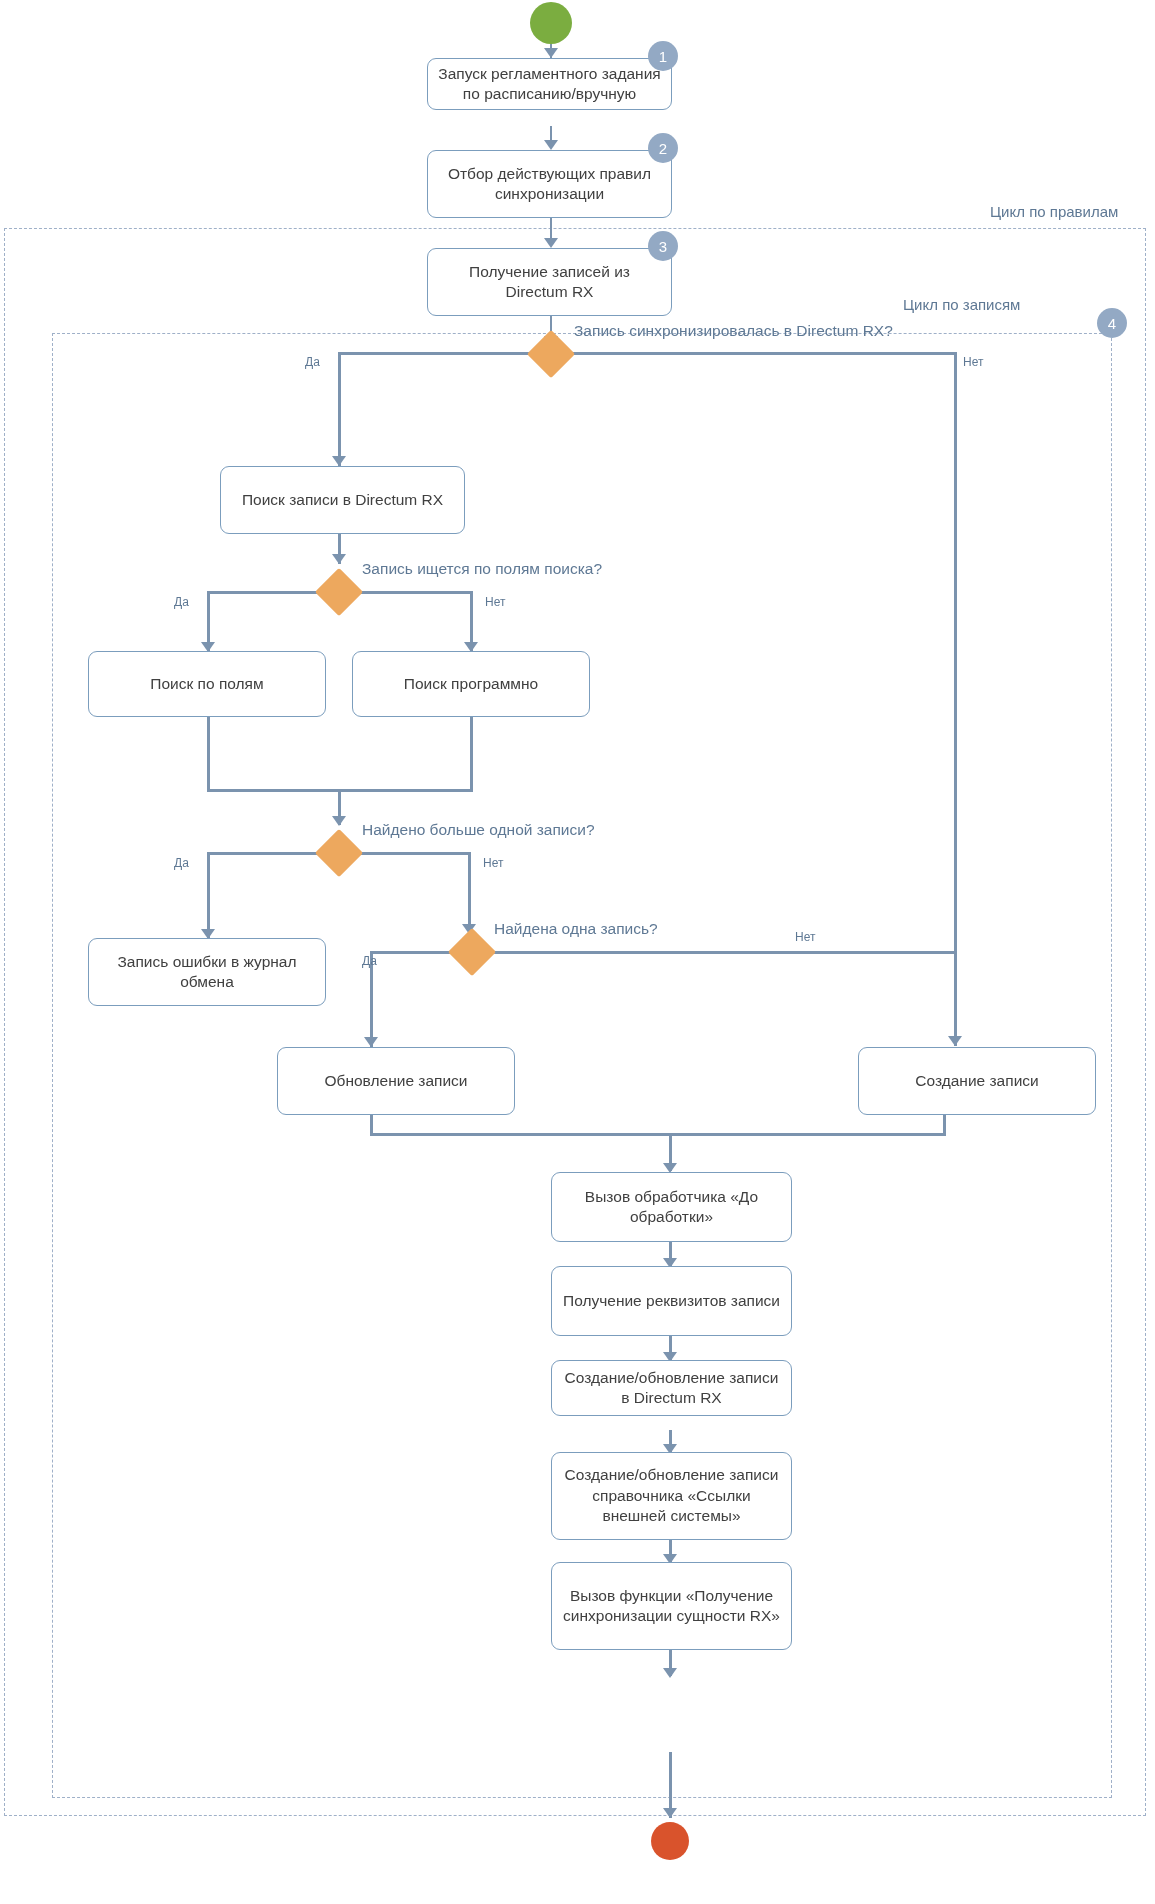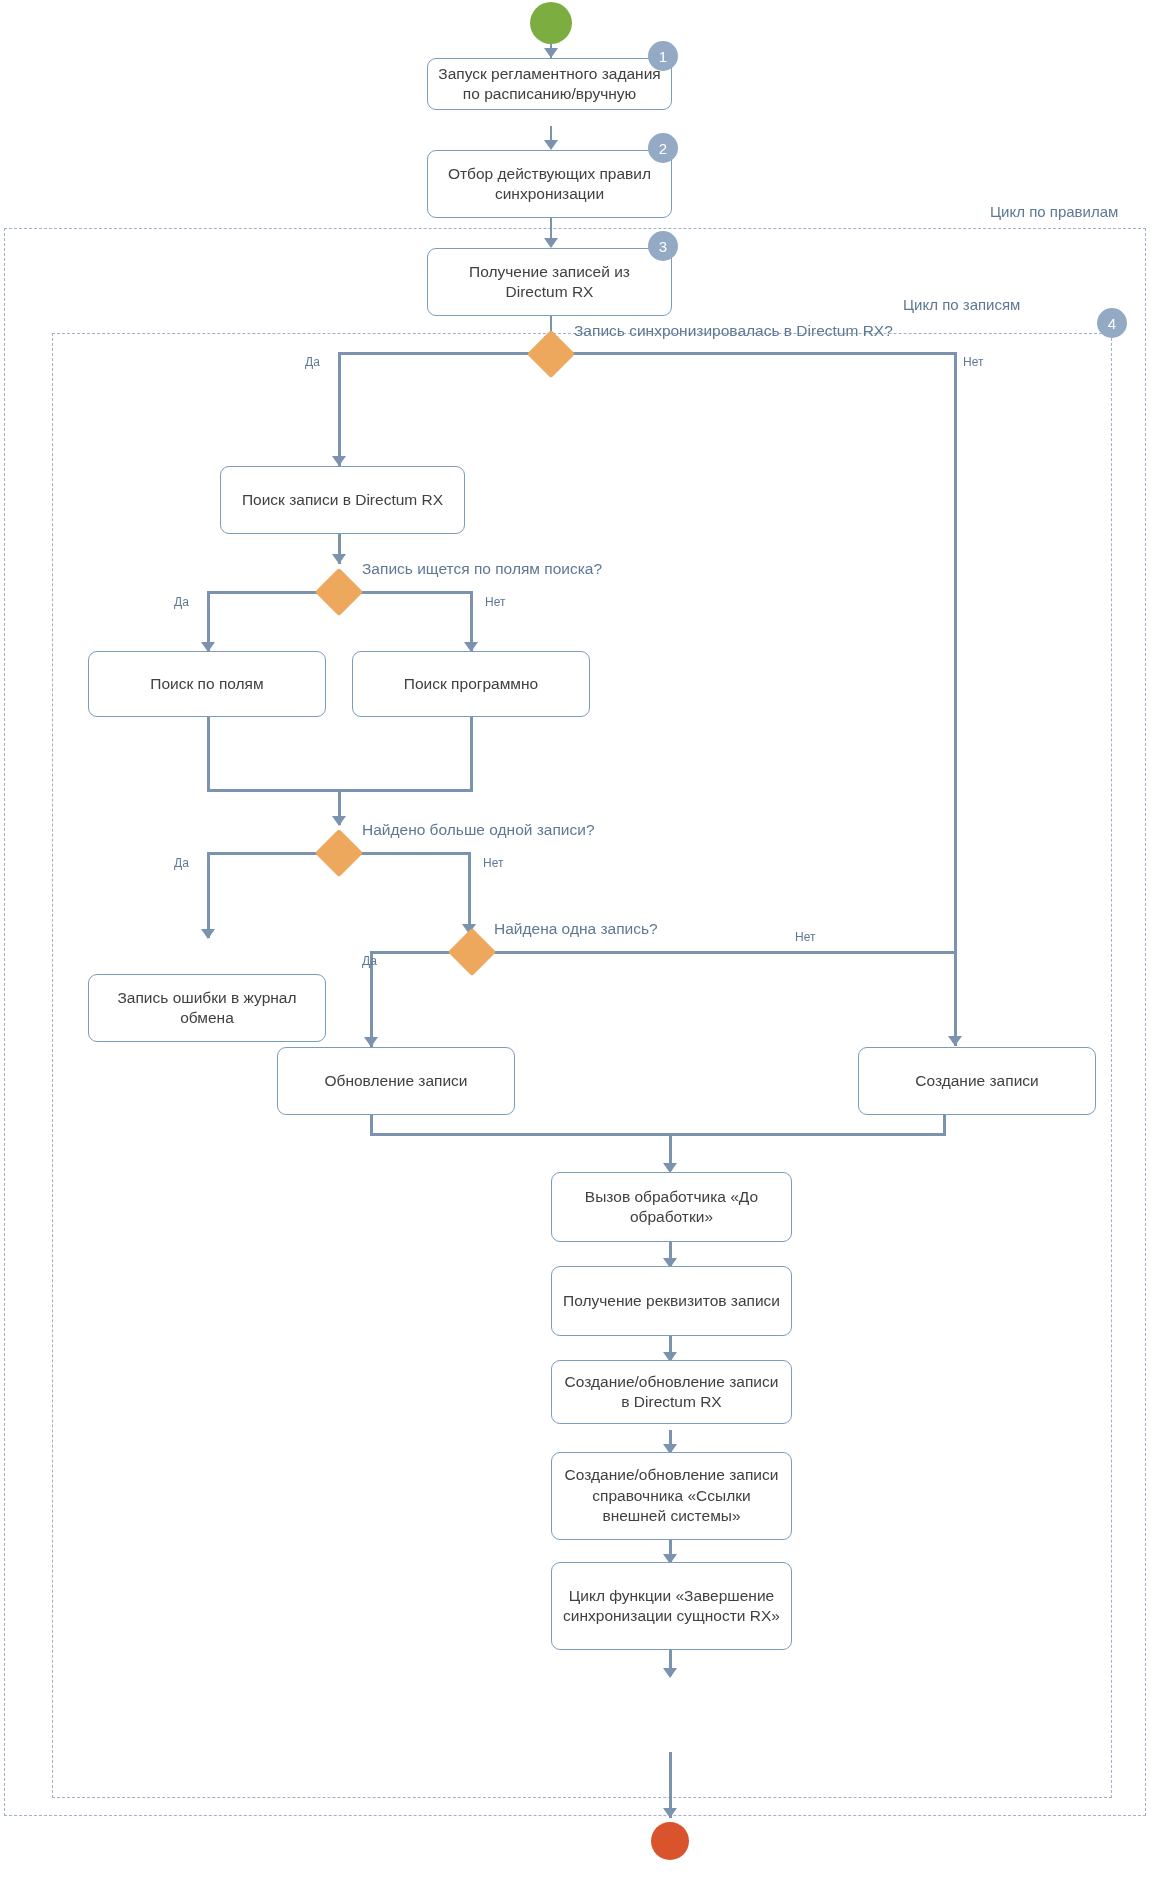--- a/index.html
+++ b/index.html
@@ -175,21 +175,21 @@
   <div class="ln lnh" style="left:207px; top:852px; width:133px;"></div>
   <div class="ln lnv" style="left:207px; top:852px; height:86px;"></div>
   <div class="arrow" style="left:201px; top:929px;"></div>
   <div class="elabel" style="left:174px; top:856px;">Да</div>
 
   <div class="ln lnh" style="left:337px; top:852px; width:134px;"></div>
   <div class="ln lnv" style="left:468.4px; top:852px; height:80px;"></div>
   <div class="arrow" style="left:462px; top:924px;"></div>
   <div class="elabel" style="left:483px; top:856px;">Нет</div>
 
-  <div class="box" style="left:88px; top:938px; width:238px; height:68px;margin-top:36px;">Запись ошибки в журнал обмена</div>
+  <div class="box" style="left:88px; top:938px; width:238px; height:68px;">Запись ошибки в журнал обмена</div>
 
   <div class="diamond" style="left:455px; top:935px;"></div>
   <div class="qlabel" style="left:494px; top:920px;">Найдена одна запись?</div>
 
   <div class="ln lnh" style="left:370px; top:951px; width:103px;"></div>
   <div class="ln lnv" style="left:370px; top:951px; height:96px;"></div>
   <div class="arrow" style="left:364px; top:1037px;"></div>
   <div class="elabel" style="left:362px; top:954px;">Да</div>
 
   <div class="ln lnh" style="left:470px; top:951px; width:487px;"></div>
@@ -205,29 +205,29 @@
   <div class="arrow" style="left:663px; top:1163px;"></div>
 
   <div class="box" style="left:551px; top:1172px; width:241px; height:70px;">Вызов обработчика «До обработки»</div>
   <div class="ln lnv" style="left:669.4px; top:1242px; height:24px;"></div>
   <div class="arrow" style="left:663px; top:1258px;"></div>
 
   <div class="box" style="left:551px; top:1266px; width:241px; height:70px;">Получение реквизитов записи</div>
   <div class="ln lnv" style="left:669.4px; top:1336px; height:24px;"></div>
   <div class="arrow" style="left:663px; top:1352px;"></div>
 
-  <div class="box" style="left:551px; top:1360px; width:241px; height:64px;">Создание/обновление записи в Directum RX</div>
+  <div class="box" style="left:551px; top:1360px; width:241px; height:56px;">Создание/обновление записи в Directum RX</div>
   <div class="ln lnv" style="left:669.4px; top:1430px; height:22px;"></div>
   <div class="arrow" style="left:663px; top:1444px;"></div>
 
   <div class="box" style="left:551px; top:1452px; width:241px; height:88px;">Создание/обновление записи справочника «Ссылки внешней системы»</div>
   <div class="ln lnv" style="left:669.4px; top:1540px; height:22px;"></div>
   <div class="arrow" style="left:663px; top:1554px;"></div>
 
-  <div class="box" style="left:551px; top:1562px; width:241px; height:88px;">Цикл функции «Завершение синхронизации сущности RX»</div>
+  <div class="box" style="left:551px; top:1562px; width:241px; height:88px;">Вызов функции «Получение синхронизации сущности RX»</div>
   <div class="ln lnv" style="left:669.4px; top:1650px; height:26px;"></div>
   <div class="arrow" style="left:663px; top:1668px;"></div>
 
   <div class="ln lnv" style="left:669.4px; top:1752px; height:66px;"></div>
   <div class="arrow" style="left:663px; top:1808px;"></div>
 
   <div class="circle end-node" style="left:651px; top:1822px; width:38px; height:38px;"></div>
 
 </div>
 

